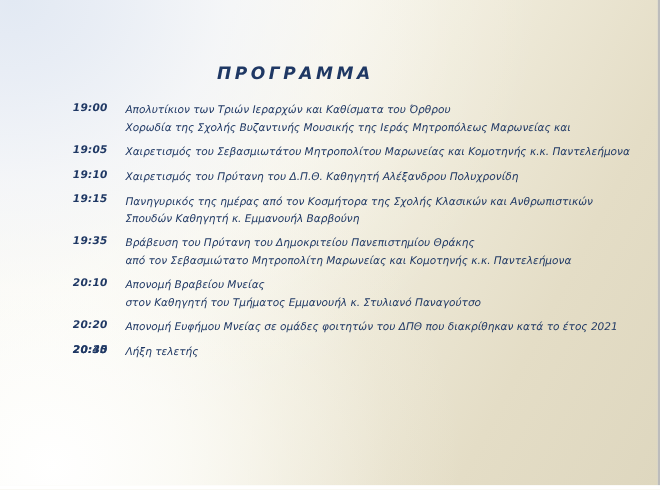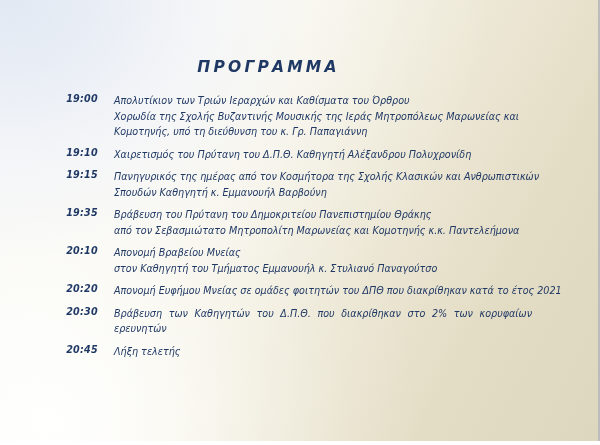--- a/index.html
+++ b/index.html
@@ -115,21 +115,26 @@
 <div class="slide">
 
   <div class="title">ΠΡΟΓΡΑΜΜΑ</div>
 
   <div class="program">
       <div class="row">
         <div class="time">19:00</div>
         <div class="desc">
           <span class="line">Απολυτίκιον των Τριών Ιεραρχών και Καθίσματα του Όρθρου</span>
           <span class="line">Χορωδία της Σχολής Βυζαντινής Μουσικής της Ιεράς Μητροπόλεως Μαρωνείας και</span>
-          <span class="line">Κομοτηνής, υπό τη διεύθυνση του κ. Γρ. Παπαγιάννη</span>
+        </div>
+      </div>
+      <div class="row">
+        <div class="time">19:05</div>
+        <div class="desc">
+          <span class="line">Χαιρετισμός του Σεβασμιωτάτου Μητροπολίτου Μαρωνείας και Κομοτηνής κ.κ. Παντελεήμονα</span>
         </div>
       </div>
       <div class="row">
         <div class="time">19:10</div>
         <div class="desc">
           <span class="line">Χαιρετισμός του Πρύτανη του Δ.Π.Θ. Καθηγητή Αλέξανδρου Πολυχρονίδη</span>
         </div>
       </div>
       <div class="row">
         <div class="time">19:15</div>
@@ -154,21 +159,20 @@
       </div>
       <div class="row">
         <div class="time">20:20</div>
         <div class="desc">
           <span class="line">Απονομή Ευφήμου Μνείας σε ομάδες φοιτητών του ΔΠΘ που διακρίθηκαν κατά το έτος 2021</span>
         </div>
       </div>
       <div class="row">
         <div class="time">20:30</div>
         <div class="desc justify">
-          <span class="line stretch">Βράβευση των Καθηγητών του Δ.Π.Θ. που διακρίθηκαν στο 2% των κορυφαίων ερευνητών</span>
         </div>
       </div>
       <div class="row">
         <div class="time">20:45</div>
         <div class="desc">
           <span class="line">Λήξη τελετής</span>
         </div>
       </div>
     </div>
 

